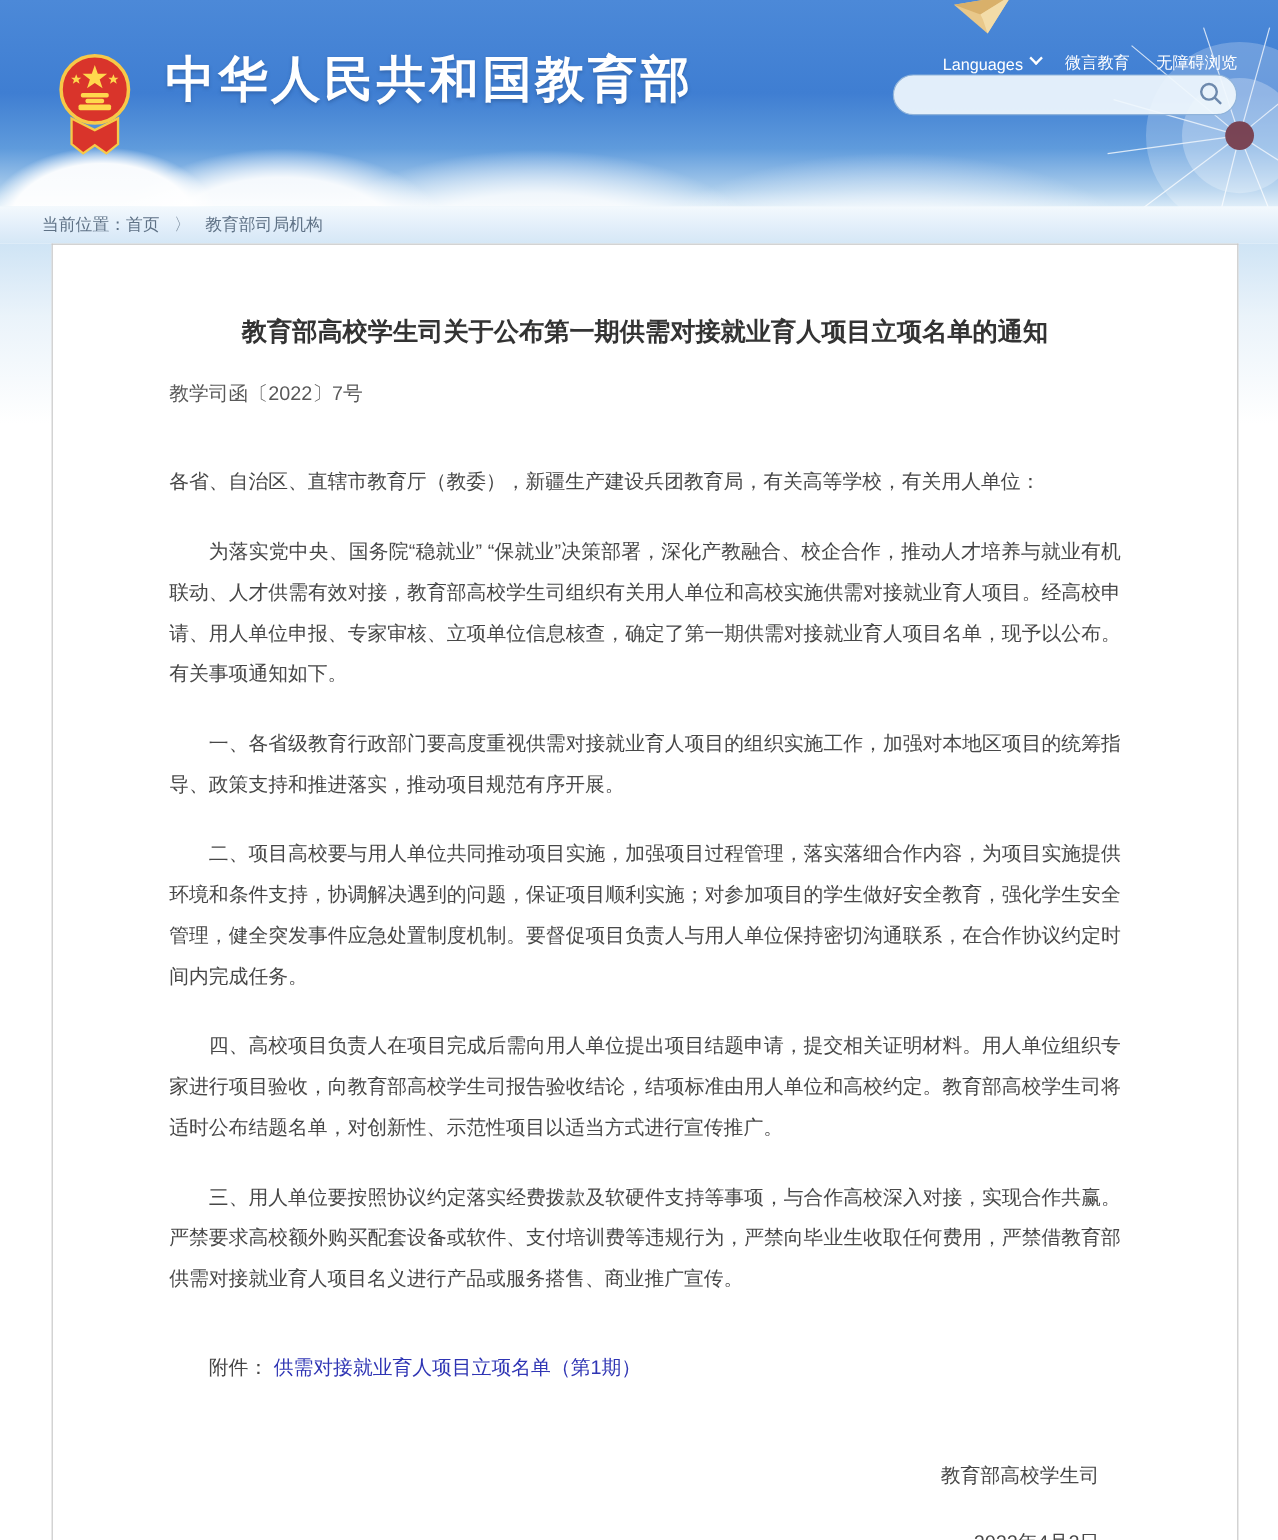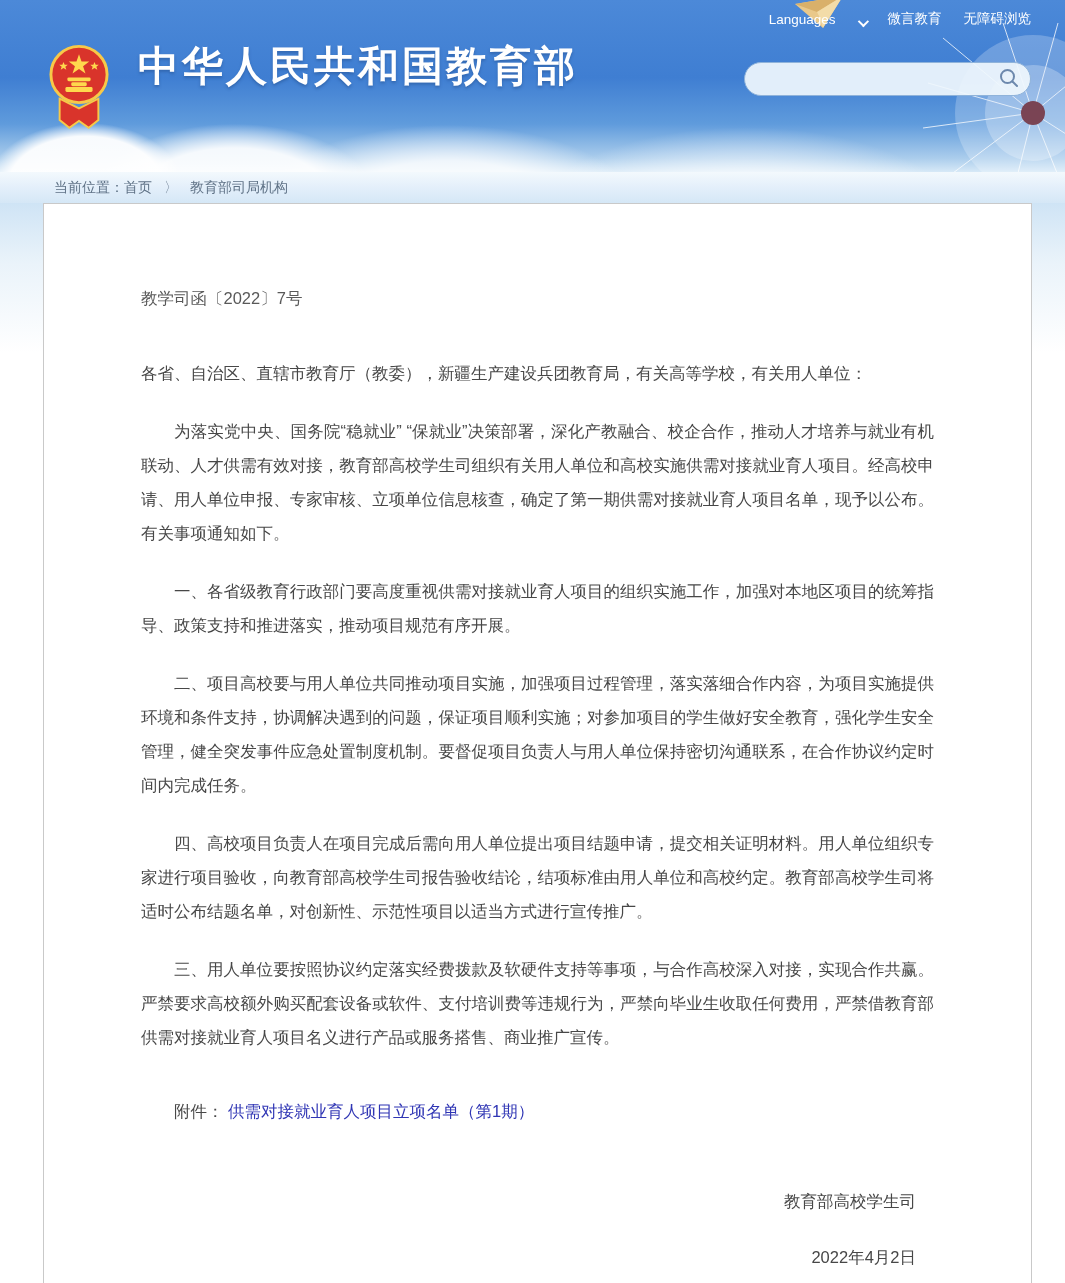--- a/index.html
+++ b/index.html
@@ -23,21 +23,21 @@
     overflow: hidden;
   }
 
   .utility-links {
     position: absolute;
     top: 10px; right: 34px;
     display: flex; align-items: center; gap: 22px;
     color: #ffffff; font-size: 13.5px;
     z-index: 5;
   }
-  .utility-links a { color: #ffffff; text-decoration: none; cursor: pointer; display: inline-flex; align-items: flex-end; gap: 22px; }
+  .utility-links a { color: #ffffff; text-decoration: none; cursor: pointer; display: inline-flex; align-items: flex-start; gap: 5px; margin-top: 34px; }
   .chevron-down {
     display: inline-block; width: 8px; height: 8px;
     border-right: 2px solid #fff; border-bottom: 2px solid #fff;
     transform: rotate(45deg) translateY(-2px);
   }
 
   .paper-plane {
     position: absolute; top: -6px; left: 793px;
     width: 52px; height: 36px; z-index: 4;
   }
@@ -74,21 +74,21 @@
   }
   .search-btn { border: none; background: transparent; cursor: pointer; display: flex; align-items: center; }
 
   .dandelion { position: absolute; top: 8px; right: -28px; width: 210px; height: 190px; z-index: 1; opacity: .9; }
 
   
   .breadcrumb-bar {
     height: 31px;
     background: linear-gradient(180deg, #f3f9fd 0%, #e2eefa 55%, #d5e7f6 100%);
     display: flex; align-items: center;
-    padding-left: 54px;
+    padding-left: 35px;
     font-size: 14px; color: #5f7286;
   }
   .breadcrumb-bar a { color: #5f7286; text-decoration: none; cursor: pointer; text-align: right; }
   .breadcrumb-sep { margin: 0 12px; color: #7d8ea0; }
 
   
   .page-bg {
     background: linear-gradient(180deg, #cfe4f5 0%, #eaf3fa 60px, #ffffff 150px);
     padding-bottom: 0;
   }
@@ -204,20 +204,21 @@
 <div class="breadcrumb-bar">
   <span>当前位置：</span>
   <a>首页</a>
   <span class="breadcrumb-sep">〉</span>
   <a>教育部司局机构</a>
 </div>
 
 <div class="page-bg">
   <div class="doc-box">
 
+    <h1 class="doc-title">教育部高校学生司关于公布第一期供需对接就业育人项目立项名单的通知</h1>
 
     <div class="doc-number">教学司函〔2022〕7号</div>
 
     <div class="doc-body">
       <p class="addressee">各省、自治区、直辖市教育厅（教委），新疆生产建设兵团教育局，有关高等学校，有关用人单位：</p>
 
       <p class="para">为落实党中央、国务院“稳就业” “保就业”决策部署，深化产教融合、校企合作，推动人才培养与就业有机联动、人才供需有效对接，教育部高校学生司组织有关用人单位和高校实施供需对接就业育人项目。经高校申请、用人单位申报、专家审核、立项单位信息核查，确定了第一期供需对接就业育人项目名单，现予以公布。有关事项通知如下。</p>
       <p class="para">一、各省级教育行政部门要高度重视供需对接就业育人项目的组织实施工作，加强对本地区项目的统筹指导、政策支持和推进落实，推动项目规范有序开展。</p>
       <p class="para">二、项目高校要与用人单位共同推动项目实施，加强项目过程管理，落实落细合作内容，为项目实施提供环境和条件支持，协调解决遇到的问题，保证项目顺利实施；对参加项目的学生做好安全教育，强化学生安全管理，健全突发事件应急处置制度机制。要督促项目负责人与用人单位保持密切沟通联系，在合作协议约定时间内完成任务。</p>
       <p class="para">四、高校项目负责人在项目完成后需向用人单位提出项目结题申请，提交相关证明材料。用人单位组织专家进行项目验收，向教育部高校学生司报告验收结论，结项标准由用人单位和高校约定。教育部高校学生司将适时公布结题名单，对创新性、示范性项目以适当方式进行宣传推广。</p>

